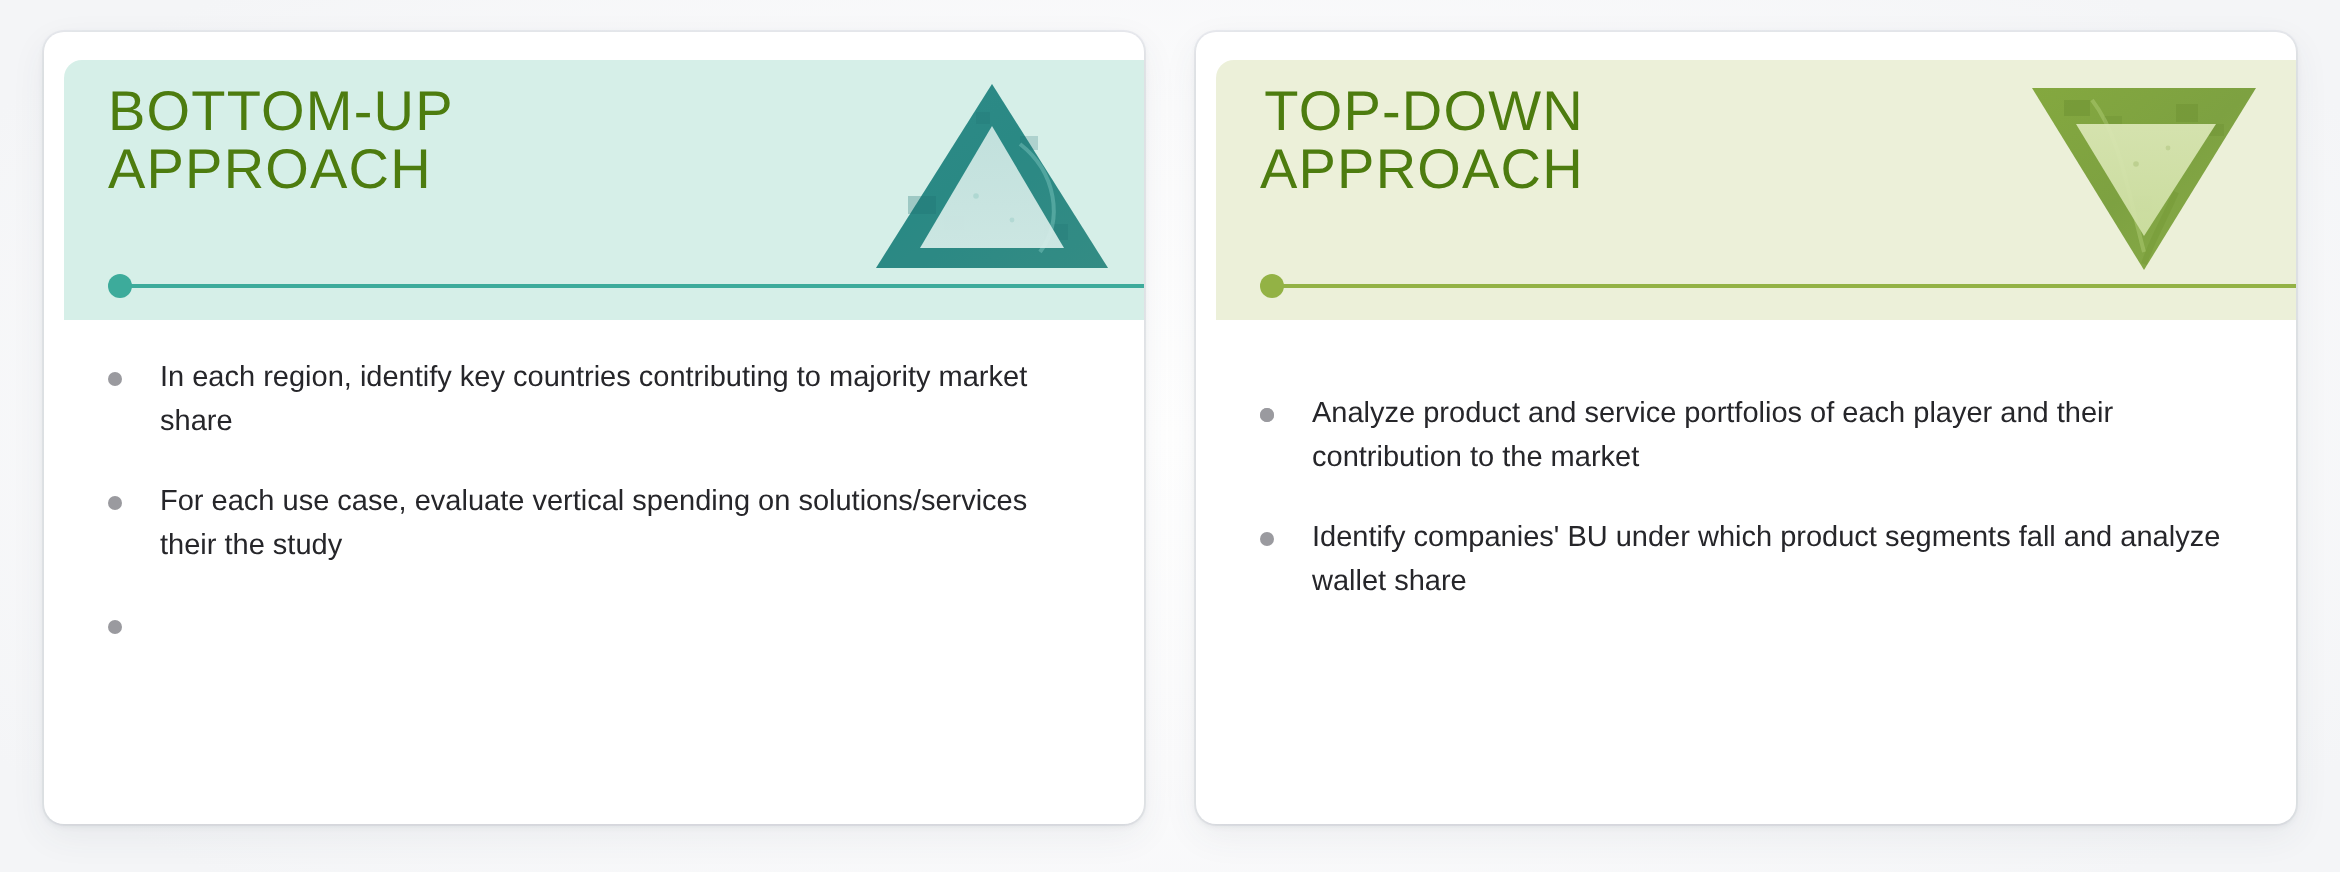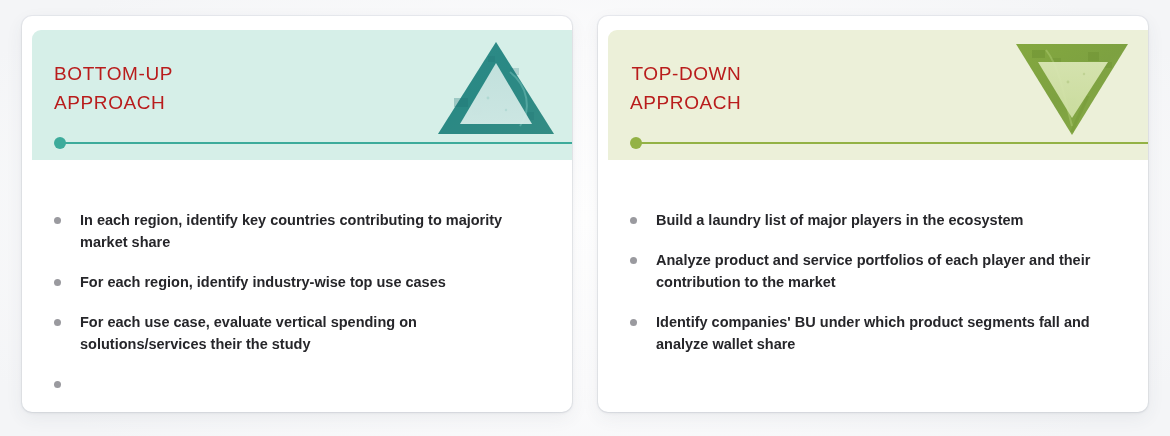--- a/index.html
+++ b/index.html
@@ -54,26 +54,26 @@
     border-bottom-left-radius: 0;
     overflow: hidden;
     flex: none;
   }
   .card-header.teal  { background: #d6efe8; border-top-left-radius: 9px; }
   .card-header.olive { background: #ecf0d9; border-top-left-radius: 9px; text-align: right; }
 
   .header-title {
     position: absolute;
     left: 22px;
-    top: 29px;
-    font-size: 19px;
+    top: 11px;
+    font-size: 28px;
     font-weight: 400;
     line-height: 29px;
     letter-spacing: 0.6px;
-    color: #b91c1c;
+    color: #4d7c0f;
     white-space: pre-line;
     z-index: 3;
   }
 
   .rule {
     position: absolute;
     left: 22px;
     right: 0;
     bottom: 16px;
     height: 2px;
@@ -103,23 +103,22 @@
     position: absolute;
     top: 8px;
     right: 16px;
     width: 120px;
     height: 100px;
     z-index: 1;
   }
   .tri-wrap svg { display: block; width: 120px; height: 100px; }
 
   .card-body {
-    padding: 49px 30px 18px 30px;
+    padding: 18px 30px 18px 30px;
     flex: 1 1 auto;
-    font-weight: bold;
   }
 
   ul.bullets {
     list-style: none;
     margin: 0;
     padding: 0;
   }
   ul.bullets li {
     position: relative;
     padding-left: 28px;
@@ -185,24 +184,20 @@
       </div>
 
       <div class="card-body">
         <ul class="bullets">
           <li>
             <span class="bullet-dot"></span>
             <span>In each region, identify key countries contributing to majority market share</span>
           </li>
           <li>
             <span class="bullet-dot"></span>
-            <span>For each region, identify industry-wise top use cases</span>
-          </li>
-          <li>
-            <span class="bullet-dot"></span>
             <span>For each use case, evaluate vertical spending on solutions/services their the study</span>
           </li>
           <li>
             <span class="bullet-dot"></span>
           </li>
         </ul>
       </div>
     </section>
 
     <section class="card">
@@ -241,21 +236,20 @@
         <div class="rule">
           <span class="line"></span>
           <span class="dot"></span>
         </div>
       </div>
 
       <div class="card-body">
         <ul class="bullets">
           <li>
             <span class="bullet-dot"></span>
-            <span>Build a laundry list of major players in the ecosystem</span>
           </li>
           <li>
             <span class="bullet-dot"></span>
             <span>Analyze product and service portfolios of each player and their contribution to the market</span>
           </li>
           <li>
             <span class="bullet-dot"></span>
             <span>Identify companies' BU under which product segments fall and analyze wallet share</span>
           </li>
         </ul>

